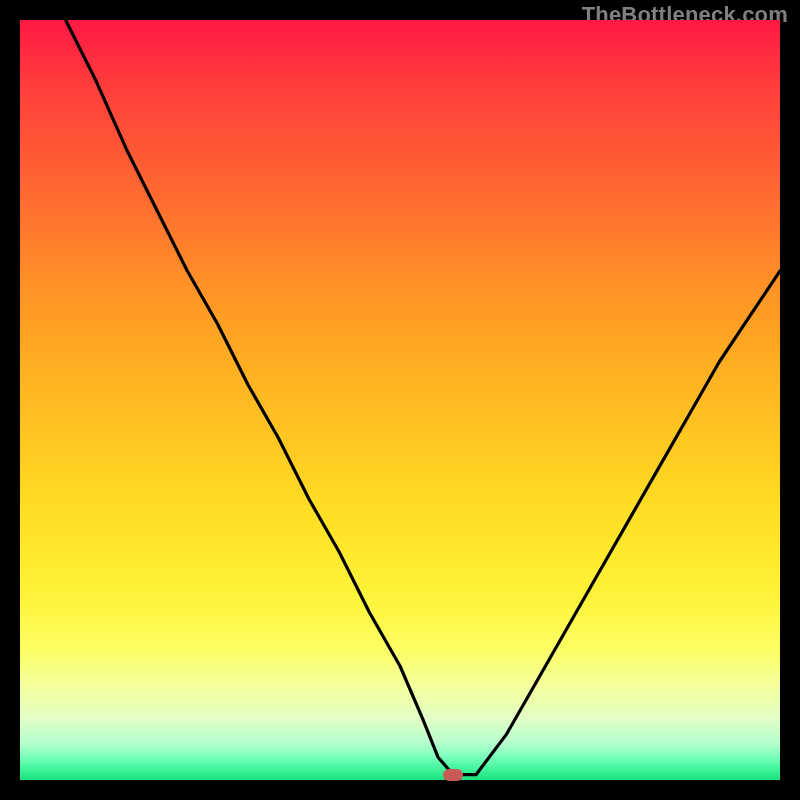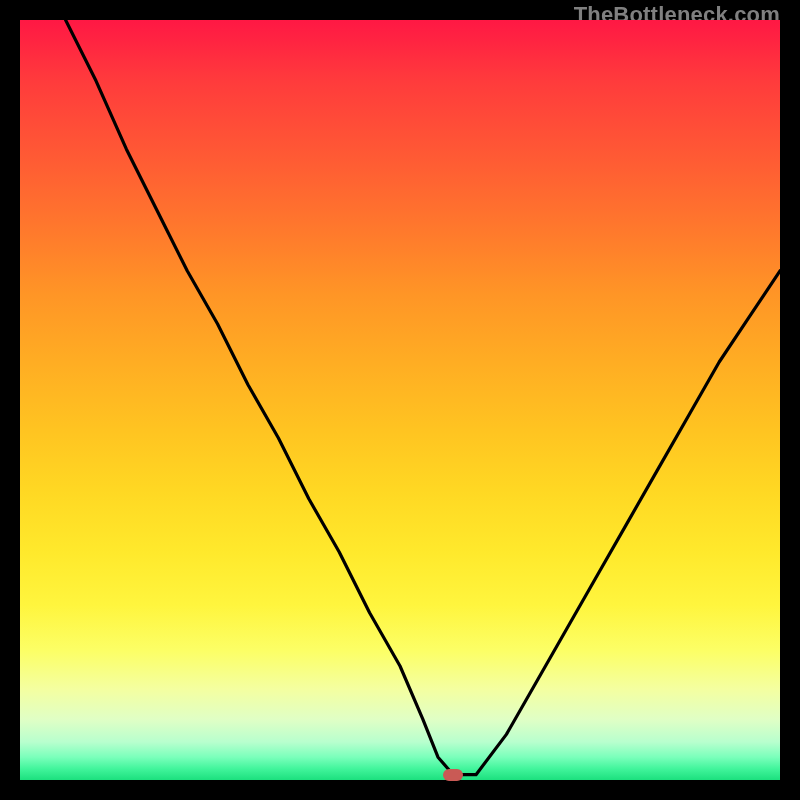--- a/index.html
+++ b/index.html
@@ -6,21 +6,21 @@
   html, body { width: 800px; height: 800px; overflow: hidden; background: #000; }
   .frame {
     position: relative;
     width: 800px;
     height: 800px;
     background: #000;
   }
   .watermark {
     position: absolute;
     top: 2px;
-    right: 20px;
+    right: 12px;
     font-family: Arial, Helvetica, sans-serif;
     font-size: 22px;
     font-weight: 600;
     color: #808080;
     letter-spacing: 0.2px;
   }
   .plot {
     position: absolute;
     left: 20px;
     top: 20px;

